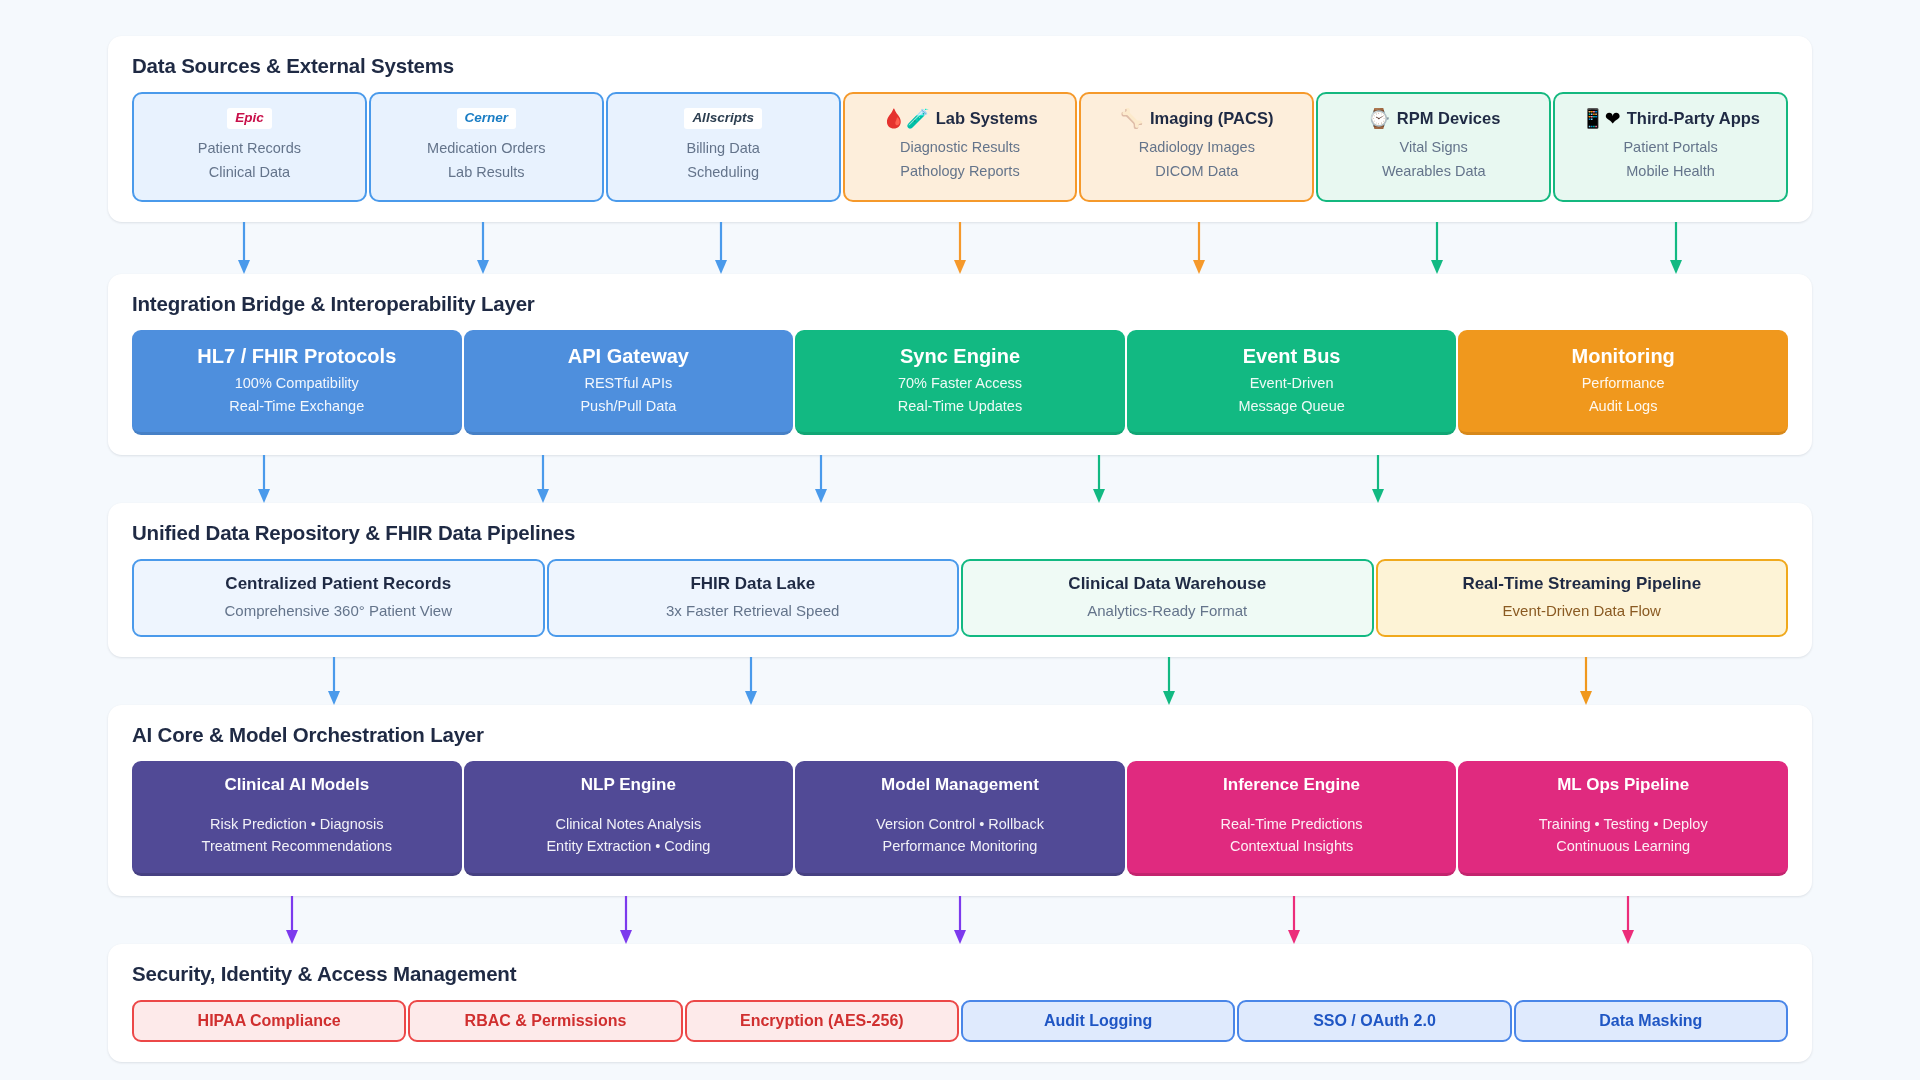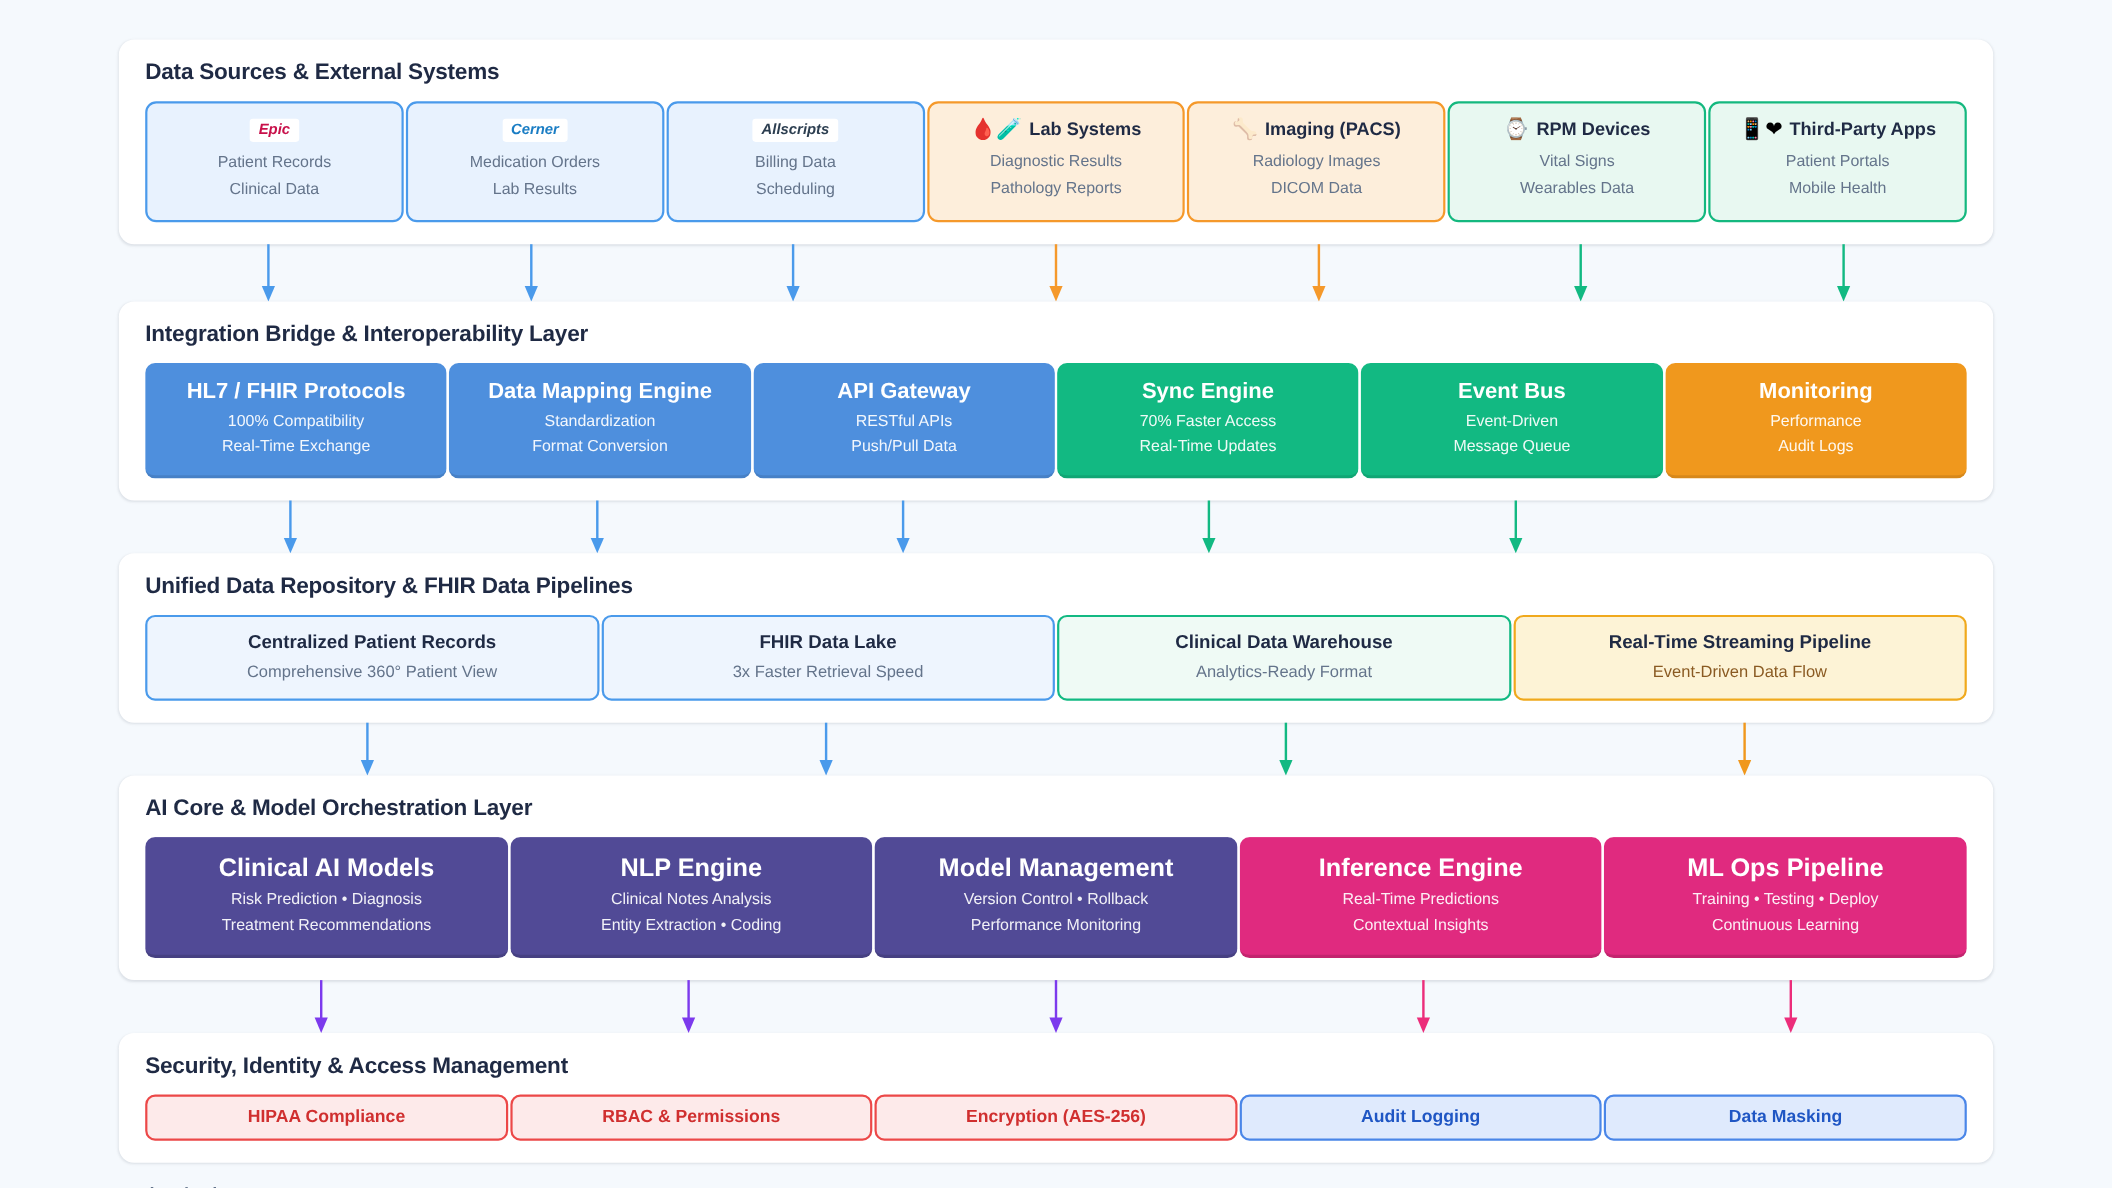--- a/index.html
+++ b/index.html
@@ -90,21 +90,21 @@
   .repo-yellow .repo-sub { color: #8a5a22; }
 
   
   .ai-card {
     border-radius: 9px;
     padding: 13px 8px 15px 8px;
     min-height: 76px;
     gap: 1px;
     border-bottom: 3px solid rgba(0,0,0,.13);
   }
-  .ai-title { font-size: 23px; font-weight: bold; color: #ffffff; line-height: 1.3; margin-bottom: 3px; }
+  .ai-title { font-size: 17px; font-weight: bold; color: #ffffff; line-height: 1.3; margin-bottom: 16px; }
   .ai-sub { font-size: 14.5px; color: rgba(255,255,255,.92); line-height: 1.5; }
   .fill-purple { background: #514a96; }
   .fill-pink   { background: #e02a7f; }
 
   
   .sec-card {
     border: 2px solid;
     border-radius: 9px;
     min-height: 42px;
     padding: 9px 6px;
@@ -220,25 +220,20 @@
 
   <section class="layer">
     <div class="layer-title">Integration Bridge &amp; Interoperability Layer</div>
     <div class="cards" id="integration-cards">
         <div class="card int-card fill-blue">
           <div class="int-title">HL7 / FHIR Protocols</div>
           <div class="int-sub">100% Compatibility</div>
           <div class="int-sub">Real-Time Exchange</div>
         </div>
         <div class="card int-card fill-blue">
-          <div class="int-title">Data Mapping Engine</div>
-          <div class="int-sub">Standardization</div>
-          <div class="int-sub">Format Conversion</div>
-        </div>
-        <div class="card int-card fill-blue">
           <div class="int-title">API Gateway</div>
           <div class="int-sub">RESTful APIs</div>
           <div class="int-sub">Push/Pull Data</div>
         </div>
         <div class="card int-card fill-green">
           <div class="int-title">Sync Engine</div>
           <div class="int-sub">70% Faster Access</div>
           <div class="int-sub">Real-Time Updates</div>
         </div>
         <div class="card int-card fill-green">
@@ -387,19 +382,22 @@
         <div class="card sec-card sec-red">
           <div class="sec-label">RBAC &amp; Permissions</div>
         </div>
         <div class="card sec-card sec-red">
           <div class="sec-label">Encryption (AES-256)</div>
         </div>
         <div class="card sec-card sec-blue">
           <div class="sec-label">Audit Logging</div>
         </div>
         <div class="card sec-card sec-blue">
+          <div class="sec-label">SSO / OAuth 2.0</div>
+        </div>
+        <div class="card sec-card sec-blue">
           <div class="sec-label">Data Masking</div>
         </div>
       </div>
   </section>
 
   <div class="footer">anisolutions.com</div>
 </div>
 
 </body></html>

